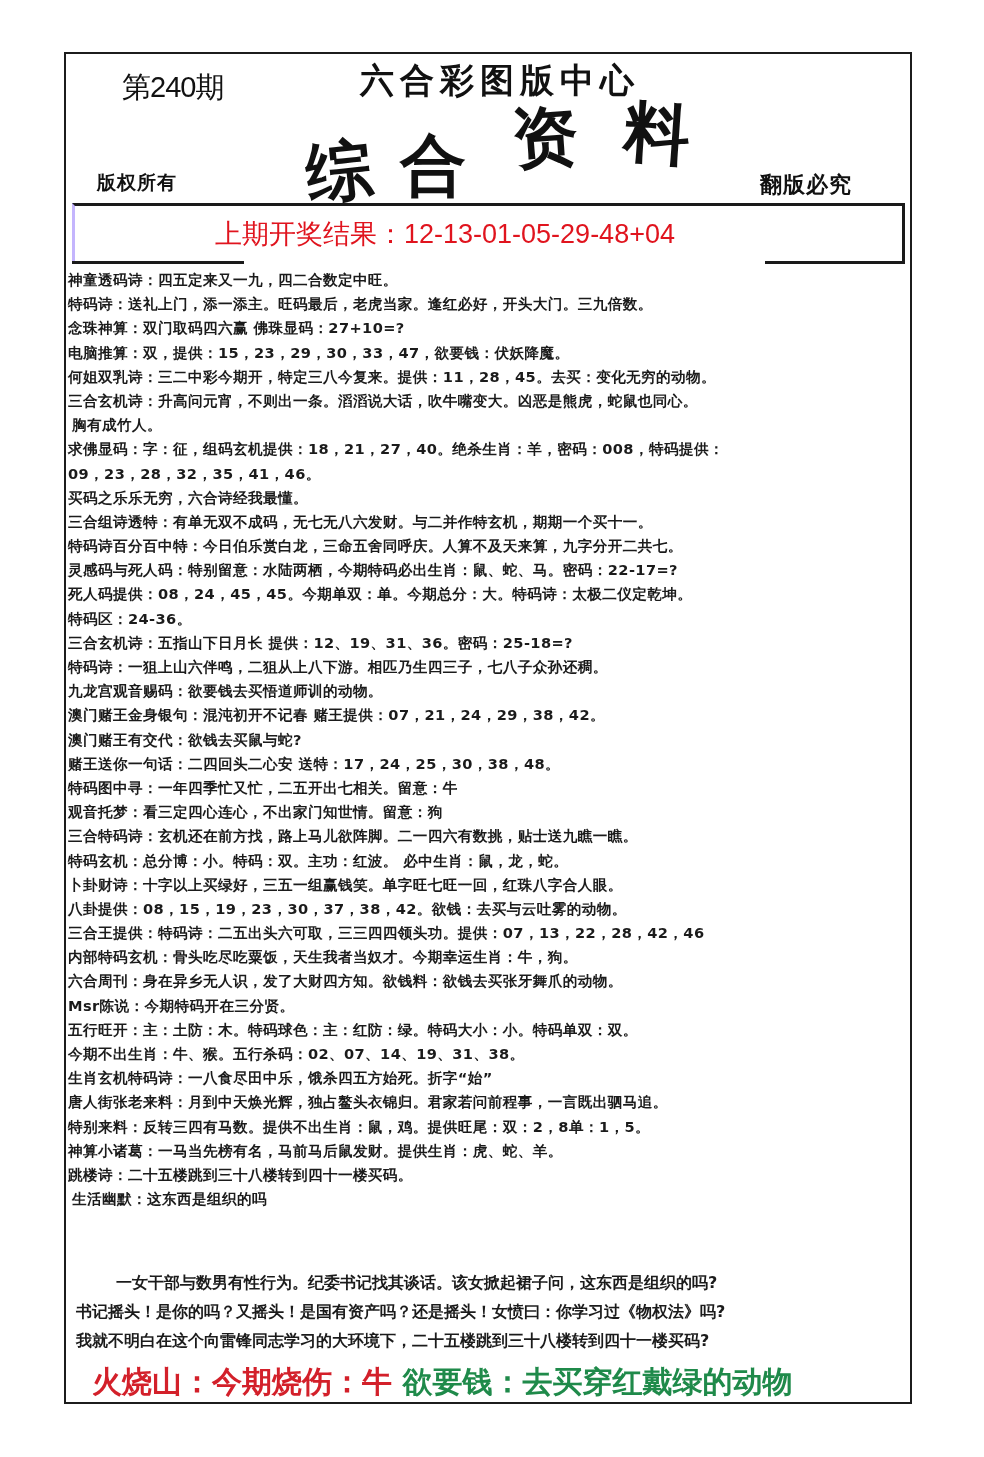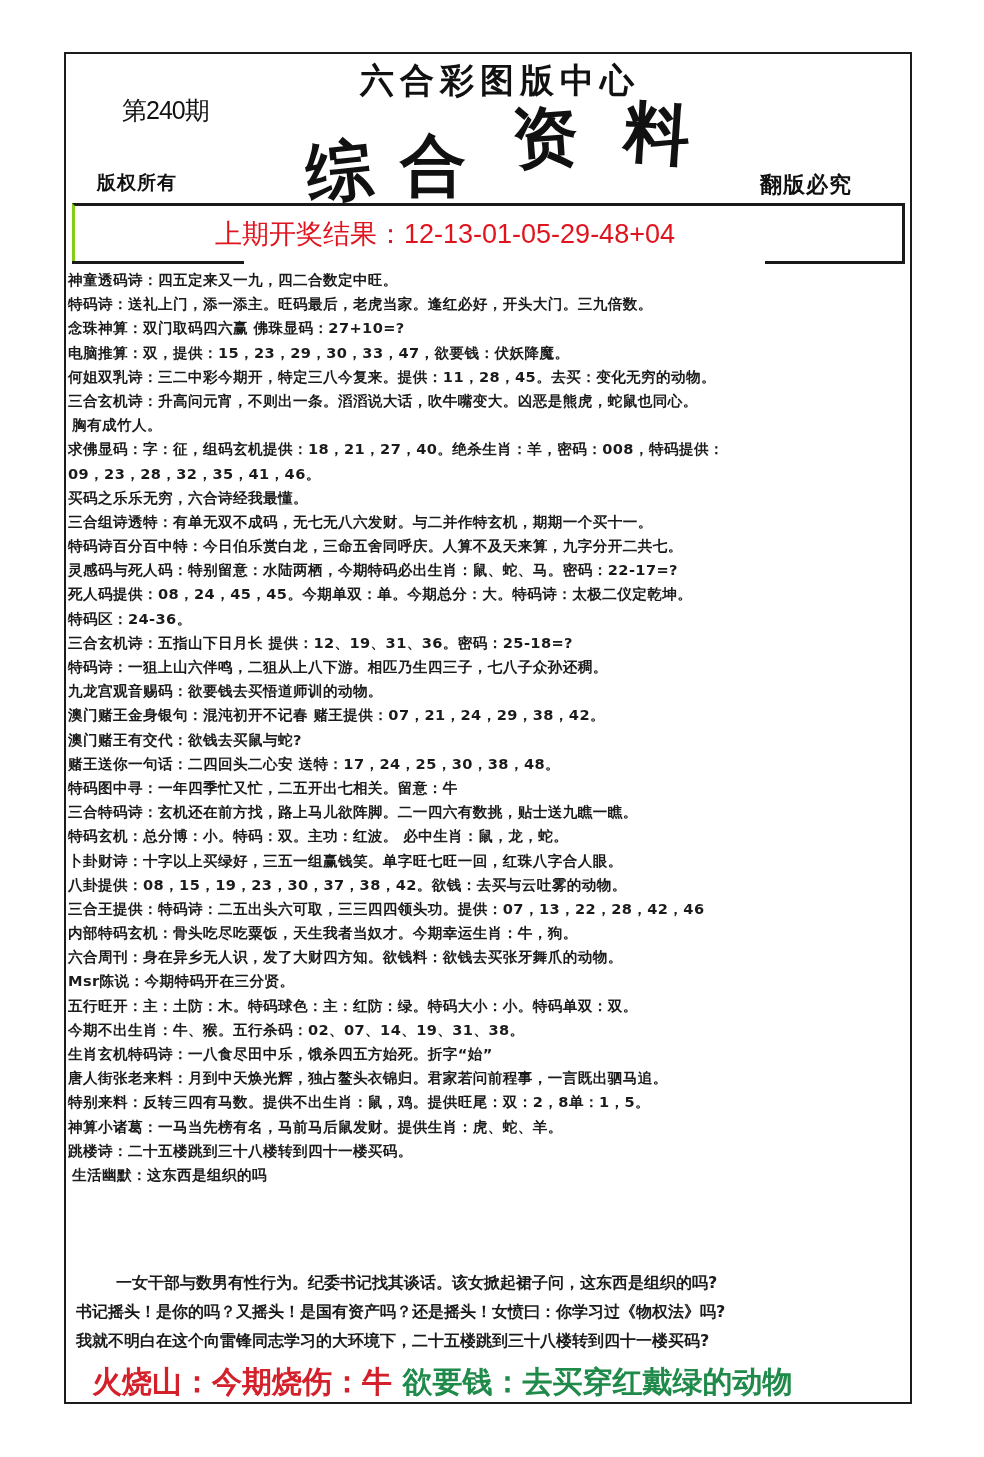--- a/index.html
+++ b/index.html
@@ -20,23 +20,23 @@
     left: 64px;
     top: 52px;
     width: 848px;
     height: 1352px;
     border: 2px solid #1c1c1c;
     box-sizing: border-box;
   }
   .issue {
     position: absolute;
     left: 122px;
-    top: 94px;
+    top: 68px;
     font-family: "Liberation Sans", sans-serif;
-    font-size: 25px;
+    font-size: 29px;
     letter-spacing: -1px;
     color: #111;
   }
   .center-title {
     position: absolute;
     left: 360px;
     top: 58px;
     font-family: "DejaVu Serif", serif;
     font-size: 34px;
     font-weight: bold;
@@ -75,21 +75,21 @@
     color: #111;
     letter-spacing: 1px;
   }
   .result-box {
     position: absolute;
     left: 72px;
     top: 203px;
     width: 833px;
     height: 58px;
     border-top: 3px solid #1a1a1a;
-    border-left: 3px solid #84cc16;
+    border-left: 3px solid #c4b5fd;
     border-right: 3px solid #1a1a1a;
     box-sizing: border-box;
   }
   .result-box .bl {
     position: absolute;
     left: -3px;
     bottom: -3px;
     width: 172px;
     height: 3px;
     background: #1a1a1a;
@@ -197,20 +197,21 @@
   <div class="line">灵感码与死人码：特别留意：水陆两栖，今期特码必出生肖：鼠、蛇、马。密码：22-17=?</div>
   <div class="line">死人码提供：08，24，45，45。今期单双：单。今期总分：大。特码诗：太极二仪定乾坤。</div>
   <div class="line">特码区：24-36。</div>
   <div class="line">三合玄机诗：五指山下日月长 提供：12、19、31、36。密码：25-18=?</div>
   <div class="line">特码诗：一狙上山六伴鸣，二狙从上八下游。相匹乃生四三子，七八子众孙还稠。</div>
   <div class="line">九龙宫观音赐码：欲要钱去买悟道师训的动物。</div>
   <div class="line">澳门赌王金身银句：混沌初开不记春 赌王提供：07，21，24，29，38，42。</div>
   <div class="line">澳门赌王有交代：欲钱去买鼠与蛇?</div>
   <div class="line">赌王送你一句话：二四回头二心安 送特：17，24，25，30，38，48。</div>
   <div class="line">特码图中寻：一年四季忙又忙，二五开出七相关。留意：牛</div>
+  <div class="line">观音托梦：看三定四心连心，不出家门知世情。留意：狗</div>
   <div class="line">三合特码诗：玄机还在前方找，路上马儿欲阵脚。二一四六有数挑，贴士送九瞧一瞧。</div>
   <div class="line">特码玄机：总分博：小。特码：双。主功：红波。  必中生肖：鼠，龙，蛇。</div>
   <div class="line">卜卦财诗：十字以上买绿好，三五一组赢钱笑。单字旺七旺一回，红珠八字合人眼。</div>
   <div class="line">八卦提供：08，15，19，23，30，37，38，42。欲钱：去买与云吐雾的动物。</div>
   <div class="line">三合王提供：特码诗：二五出头六可取，三三四四领头功。提供：07，13，22，28，42，46</div>
   <div class="line">内部特码玄机：骨头吃尽吃粟饭，天生我者当奴才。今期幸运生肖：牛，狗。</div>
   <div class="line">六合周刊：身在异乡无人识，发了大财四方知。欲钱料：欲钱去买张牙舞爪的动物。</div>
   <div class="line">Msr陈说：今期特码开在三分贤。</div>
   <div class="line">五行旺开：主：土防：木。特码球色：主：红防：绿。特码大小：小。特码单双：双。</div>
   <div class="line">今期不出生肖：牛、猴。五行杀码：02、07、14、19、31、38。</div>

